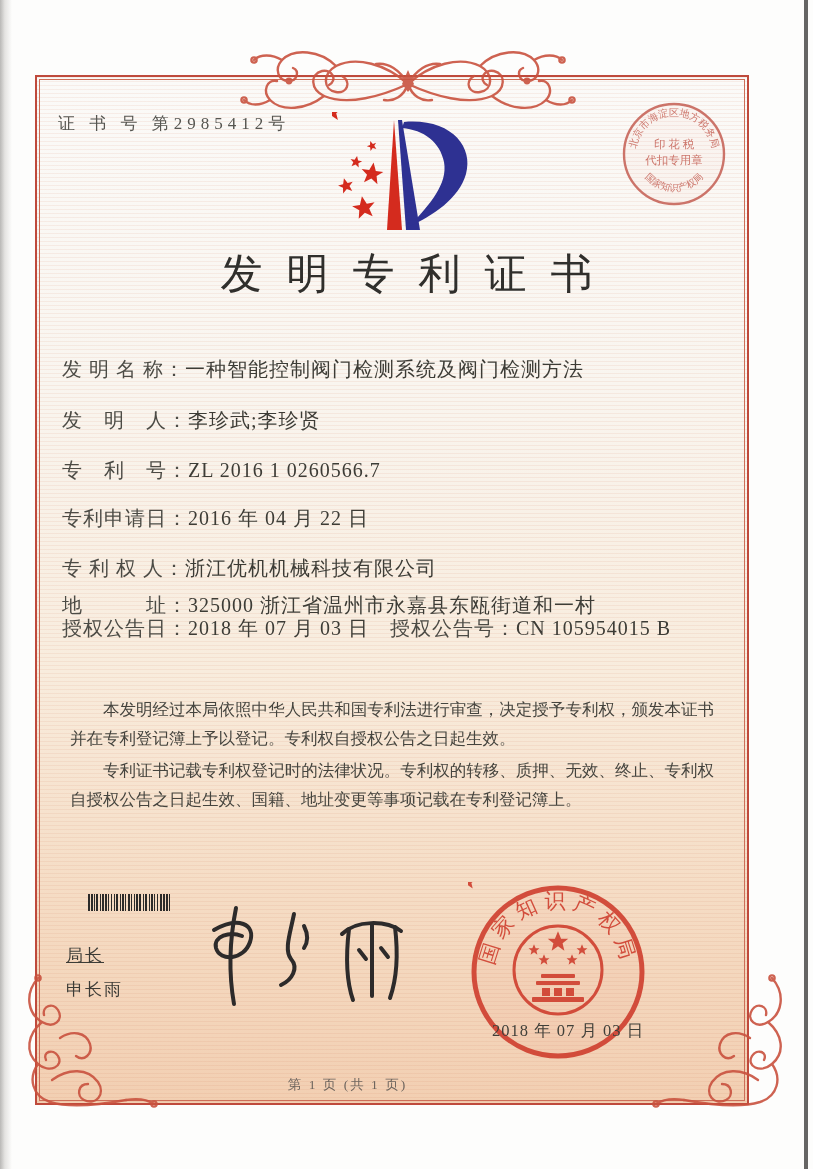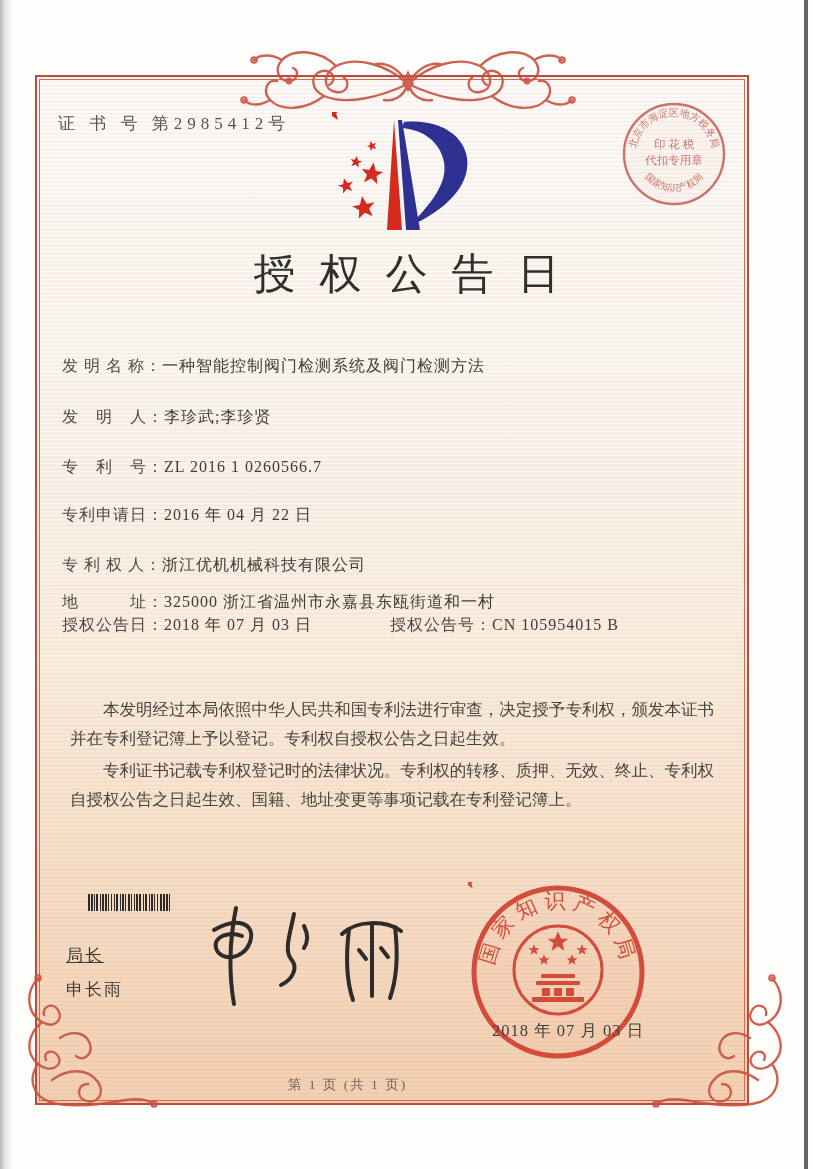--- a/index.html
+++ b/index.html
@@ -15,21 +15,21 @@
     background:linear-gradient(180deg,#fbfaf8 0%,#f9f5ef 30%,#f8ecdd 58%,#f5dcc4 80%,#f2cfb2 100%);}
   #frame .inner-line{position:absolute;inset:2px;border:1px solid #cd6e58;pointer-events:none;}
   #frame .texture{position:absolute;inset:0;pointer-events:none;
     background:repeating-linear-gradient(180deg,rgba(208,116,84,0.10) 0 1px,rgba(255,255,255,0) 1px 4px);}
   .abs{position:absolute;}
   
   #cert-no{left:58px;top:112px;font-size:17px;letter-spacing:5px;color:#565550;}
   #title{left:0;top:246px;width:813px;text-align:center;font-size:42px;color:#302f2c;
     letter-spacing:24px;text-indent:24px;font-weight:500;}
   
-  .field-row{position:absolute;left:62px;font-size:16px;color:#47463f;letter-spacing:1px;white-space:nowrap;font-family:Liberation Serif, serif;}
+  .field-row{position:absolute;left:62px;font-size:20px;color:#47463f;letter-spacing:1px;white-space:nowrap;font-family:Liberation Serif, serif;}
   .field-row .lbl{color:#4c4b45;}
   .field-row .val{color:#3d3c36;}
   .fr0{top:356px}.fr1{top:407px}.fr2{top:457px}.fr3{top:505px}.fr4{top:555px}.fr5{top:592px}.fr6{top:615px}
   .grant-no{position:absolute;left:328px;top:0;}
   
   #body-text{left:66px;top:692px;width:652px;font-size:16.5px;line-height:28.6px;
     color:#45443e;text-align:justify;}
   #body-text p{margin:4px;text-indent:2em;}
   
   #barcode{left:88px;top:894px;width:210px;height:17px;display:flex;align-items:stretch;}
@@ -104,21 +104,21 @@
     </text>
     <text font-size="9.5" fill="#c2584c">
       <textPath href="#taxArcBot" startOffset="50%" text-anchor="middle">国家知识产权局</textPath>
     </text>
     <text x="56" y="50" text-anchor="middle" font-size="11.5" fill="#c2584c">印 花 税</text>
     <text x="56" y="66" text-anchor="middle" font-size="11.5" fill="#c2584c">代扣专用章</text>
   </svg>
 
   <div class="abs" id="cert-no">证 书 号 第2985412号</div>
 
-  <div class="abs" id="title">授权公告日</div>
+  <div class="abs" id="title">发明专利证书</div>
 
   <div>
     <div class="field-row fr0">
       <span class="lbl">发 明 名 称：</span><span class="val">一种智能控制阀门检测系统及阀门检测方法</span>
     </div>
     <div class="field-row fr1">
       <span class="lbl">发　明　人：</span><span class="val">李珍武;李珍贤</span>
     </div>
     <div class="field-row fr2">
       <span class="lbl">专　利　号：</span><span class="val">ZL 2016 1 0260566.7</span>

